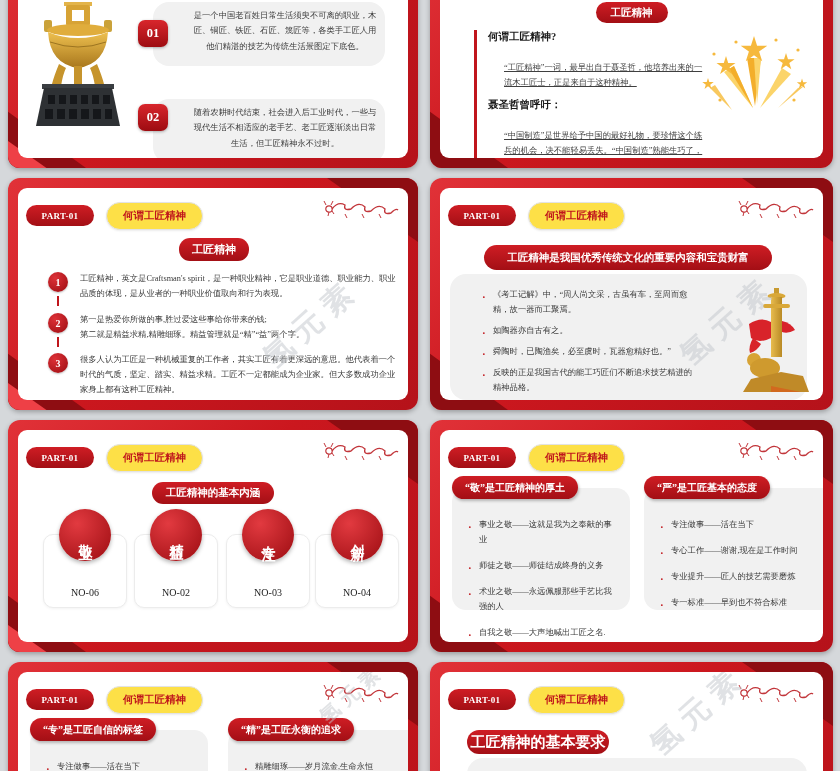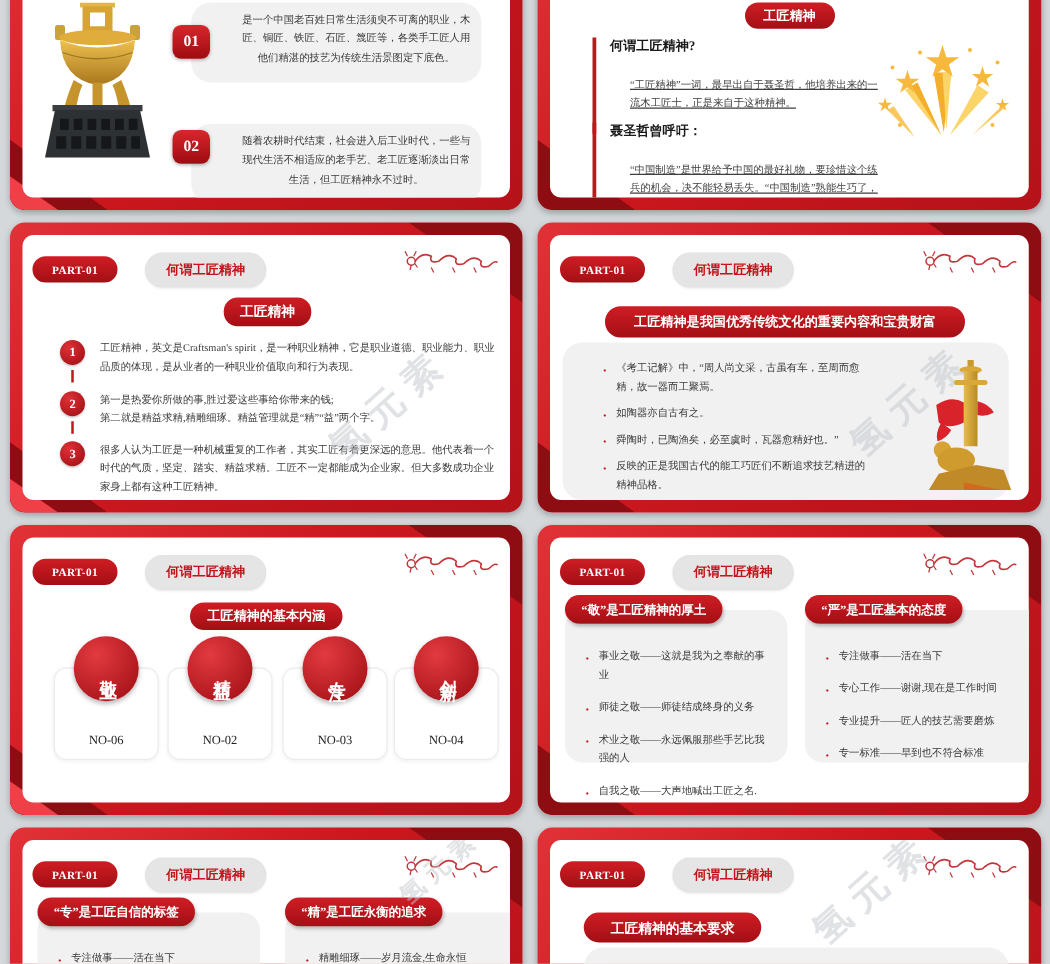--- a/index.html
+++ b/index.html
@@ -20,22 +20,22 @@
   #s3{left:8px;top:178px;width:410px;height:232px;}
   #s4{left:430px;top:178px;width:403px;height:232px;}
   #s5{left:8px;top:420px;width:410px;height:232px;}
   #s6{left:430px;top:420px;width:403px;height:232px;}
   #s7{left:8px;top:662px;width:410px;height:232px;}
   #s8{left:430px;top:662px;width:403px;height:232px;}
   .red-pill{background:linear-gradient(180deg,#cf1d24,#a30f15);color:#fff;font-weight:bold;
         display:flex;align-items:center;justify-content:center;}
   .hdr-part{position:absolute;left:8px;top:17px;width:68px;height:21px;border-radius:11px;
         font-size:9px;letter-spacing:.3px;font-family:"Liberation Serif",serif;}
-  .hdr-title{position:absolute;left:98px;top:14px;height:26px;padding:0 16px;border:1px solid #e3e3e3;
-        border-radius:14px;background:#e5e5e5;color:#c0161c;font-weight:bold;font-size:10.5px;
+  .hdr-title{position:absolute;left:88px;top:14px;height:26px;padding:0 16px;border:1px solid #e3e3e3;
+        border-radius:14px;background:#fde047;color:#c0161c;font-weight:bold;font-size:10.5px;
         display:flex;align-items:center;box-shadow:0 1px 2px rgba(0,0,0,.08);}
   .dragon{position:absolute;right:8px;top:6px;width:80px;height:30px;}
   .wm{position:absolute;color:#c3c7cc;opacity:.5;font-size:30px;letter-spacing:9px;
       transform:rotate(-42deg);white-space:nowrap;z-index:3;pointer-events:none;
       font-family:"Liberation Sans",sans-serif;font-weight:bold;}
   
   .ding{position:absolute;left:14px;top:56px;width:92px;height:126px;}
   .bubble{position:absolute;background:#f1f1f1;border-radius:16px;}
   .b1{left:135px;top:56px;width:232px;height:64px;}
   .b2{left:135px;top:140px;width:232px;height:64px;margin-top:13px;}
@@ -66,21 +66,21 @@
   
   .s4-banner{position:absolute;left:44px;top:57px;width:288px;height:25px;border-radius:13px;font-size:10.5px;}
   .gray-card{position:absolute;background:#f1f1f1;border-radius:16px;}
   .s4-card{left:10px;top:86px;width:357px;height:126px;}
   .dotlist{position:absolute;margin:0;padding:0;list-style:none;}
   .dotlist li{font-size:8.3px;color:#3a3a3a;line-height:1.8;position:relative;padding-left:11px;}
   .dotlist li::before{content:"·";color:#c0161c;font-weight:bold;position:absolute;left:0;top:0;font-size:11px;}
   .s4-list{left:32px;top:14px;width:218px;}
   .s4-list li{margin-bottom:6px;}
   .monument{position:absolute;right:12px;bottom:4px;width:70px;height:108px;z-index:2;}
-  .s8-banner{position:absolute;left:27px;top:58px;width:142px;height:24px;border-radius:12px;font-size:11px;}
+  .s8-banner{position:absolute;left:27px;top:58px;width:142px;height:24px;border-radius:12px;font-size:15px;}
   .s8-card{left:27px;top:86px;width:340px;height:130px;}
   
   .s5-banner{position:absolute;left:134px;top:52px;width:122px;height:22px;border-radius:11px;font-size:10.5px;}
   .s5-card{position:absolute;top:104px;width:82px;height:72px;background:#fff;border:1px solid #ececec;
       border-radius:10px;box-shadow:0 1px 3px rgba(0,0,0,.05);}
   .p1{left:25px;}.p2{left:116px;}.p3{left:208px;}.p4{left:297px;}
   .s5-circle{position:absolute;left:50%;top:-26px;transform:translateX(-50%);width:52px;height:52px;
       border-radius:50%;background:radial-gradient(circle at 35% 28%,#e23a40,#9c0c11);color:#fff;
       font-weight:bold;font-size:14px;display:flex;align-items:center;justify-content:center;
       writing-mode:vertical-rl;text-orientation:upright;letter-spacing:2px;box-shadow:0 2px 4px rgba(0,0,0,.3);}

